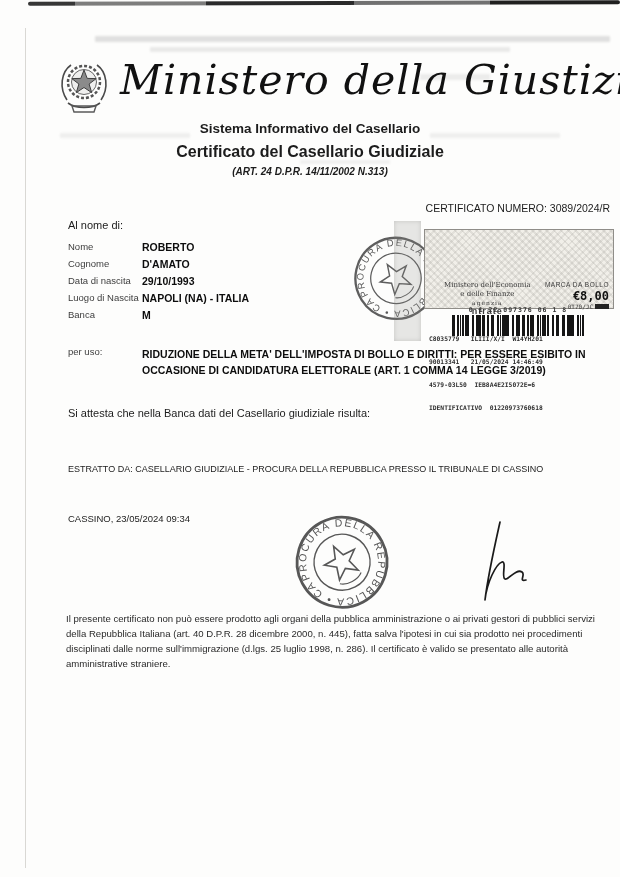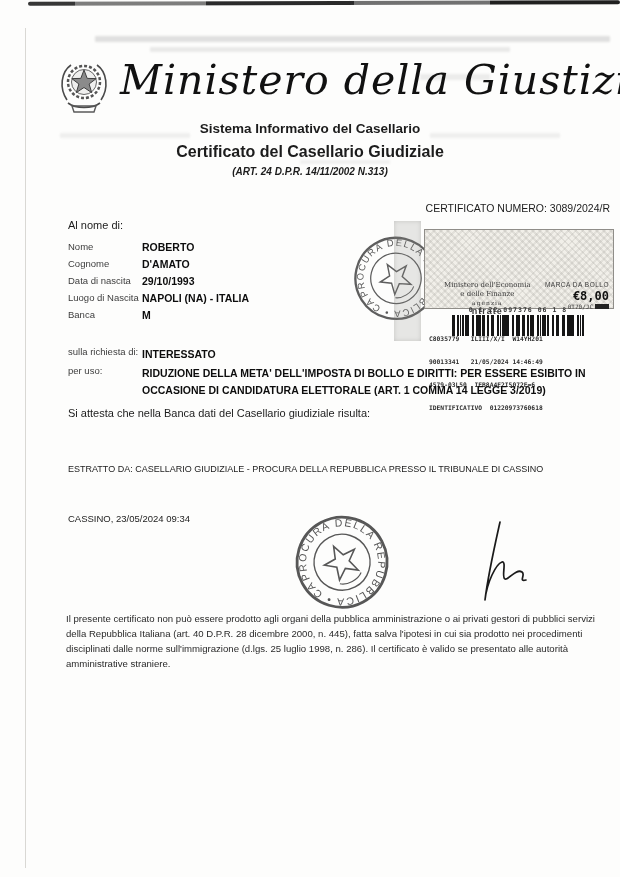--- a/index.html
+++ b/index.html
@@ -170,24 +170,20 @@
       <div>4579-03L50  IEB8A4E2I5072E=6</div>
       <div>IDENTIFICATIVO  01220973760618</div>
     </div>
   </div>
   <div class="abs tape"></div>
   <div class="abs barcode-num">0 1 22 097376 06 1 8</div>
   <div class="abs barcode"></div>
 
   <div class="abs req">
     <div class="frow">
-      <span class="flabel">sulla richiesta di:</span>
-      <span class="fvalue">INTERESSATO</span>
-    </div>
-    <div class="frow">
       <span class="flabel">per uso:</span>
       <span class="fvalue">RIDUZIONE DELLA META' DELL'IMPOSTA DI BOLLO E DIRITTI: PER ESSERE ESIBITO IN OCCASIONE DI CANDIDATURA ELETTORALE (ART. 1 COMMA 14 LEGGE 3/2019)</span>
     </div>
   </div>
 
   <div class="abs attesta">Si attesta che nella Banca dati del Casellario giudiziale risulta:</div>
   <div class="abs estratto">ESTRATTO DA: CASELLARIO GIUDIZIALE - PROCURA DELLA REPUBBLICA PRESSO IL TRIBUNALE DI CASSINO</div>
 
   <div class="abs placedate">CASSINO, 23/05/2024 09:34</div>
 

